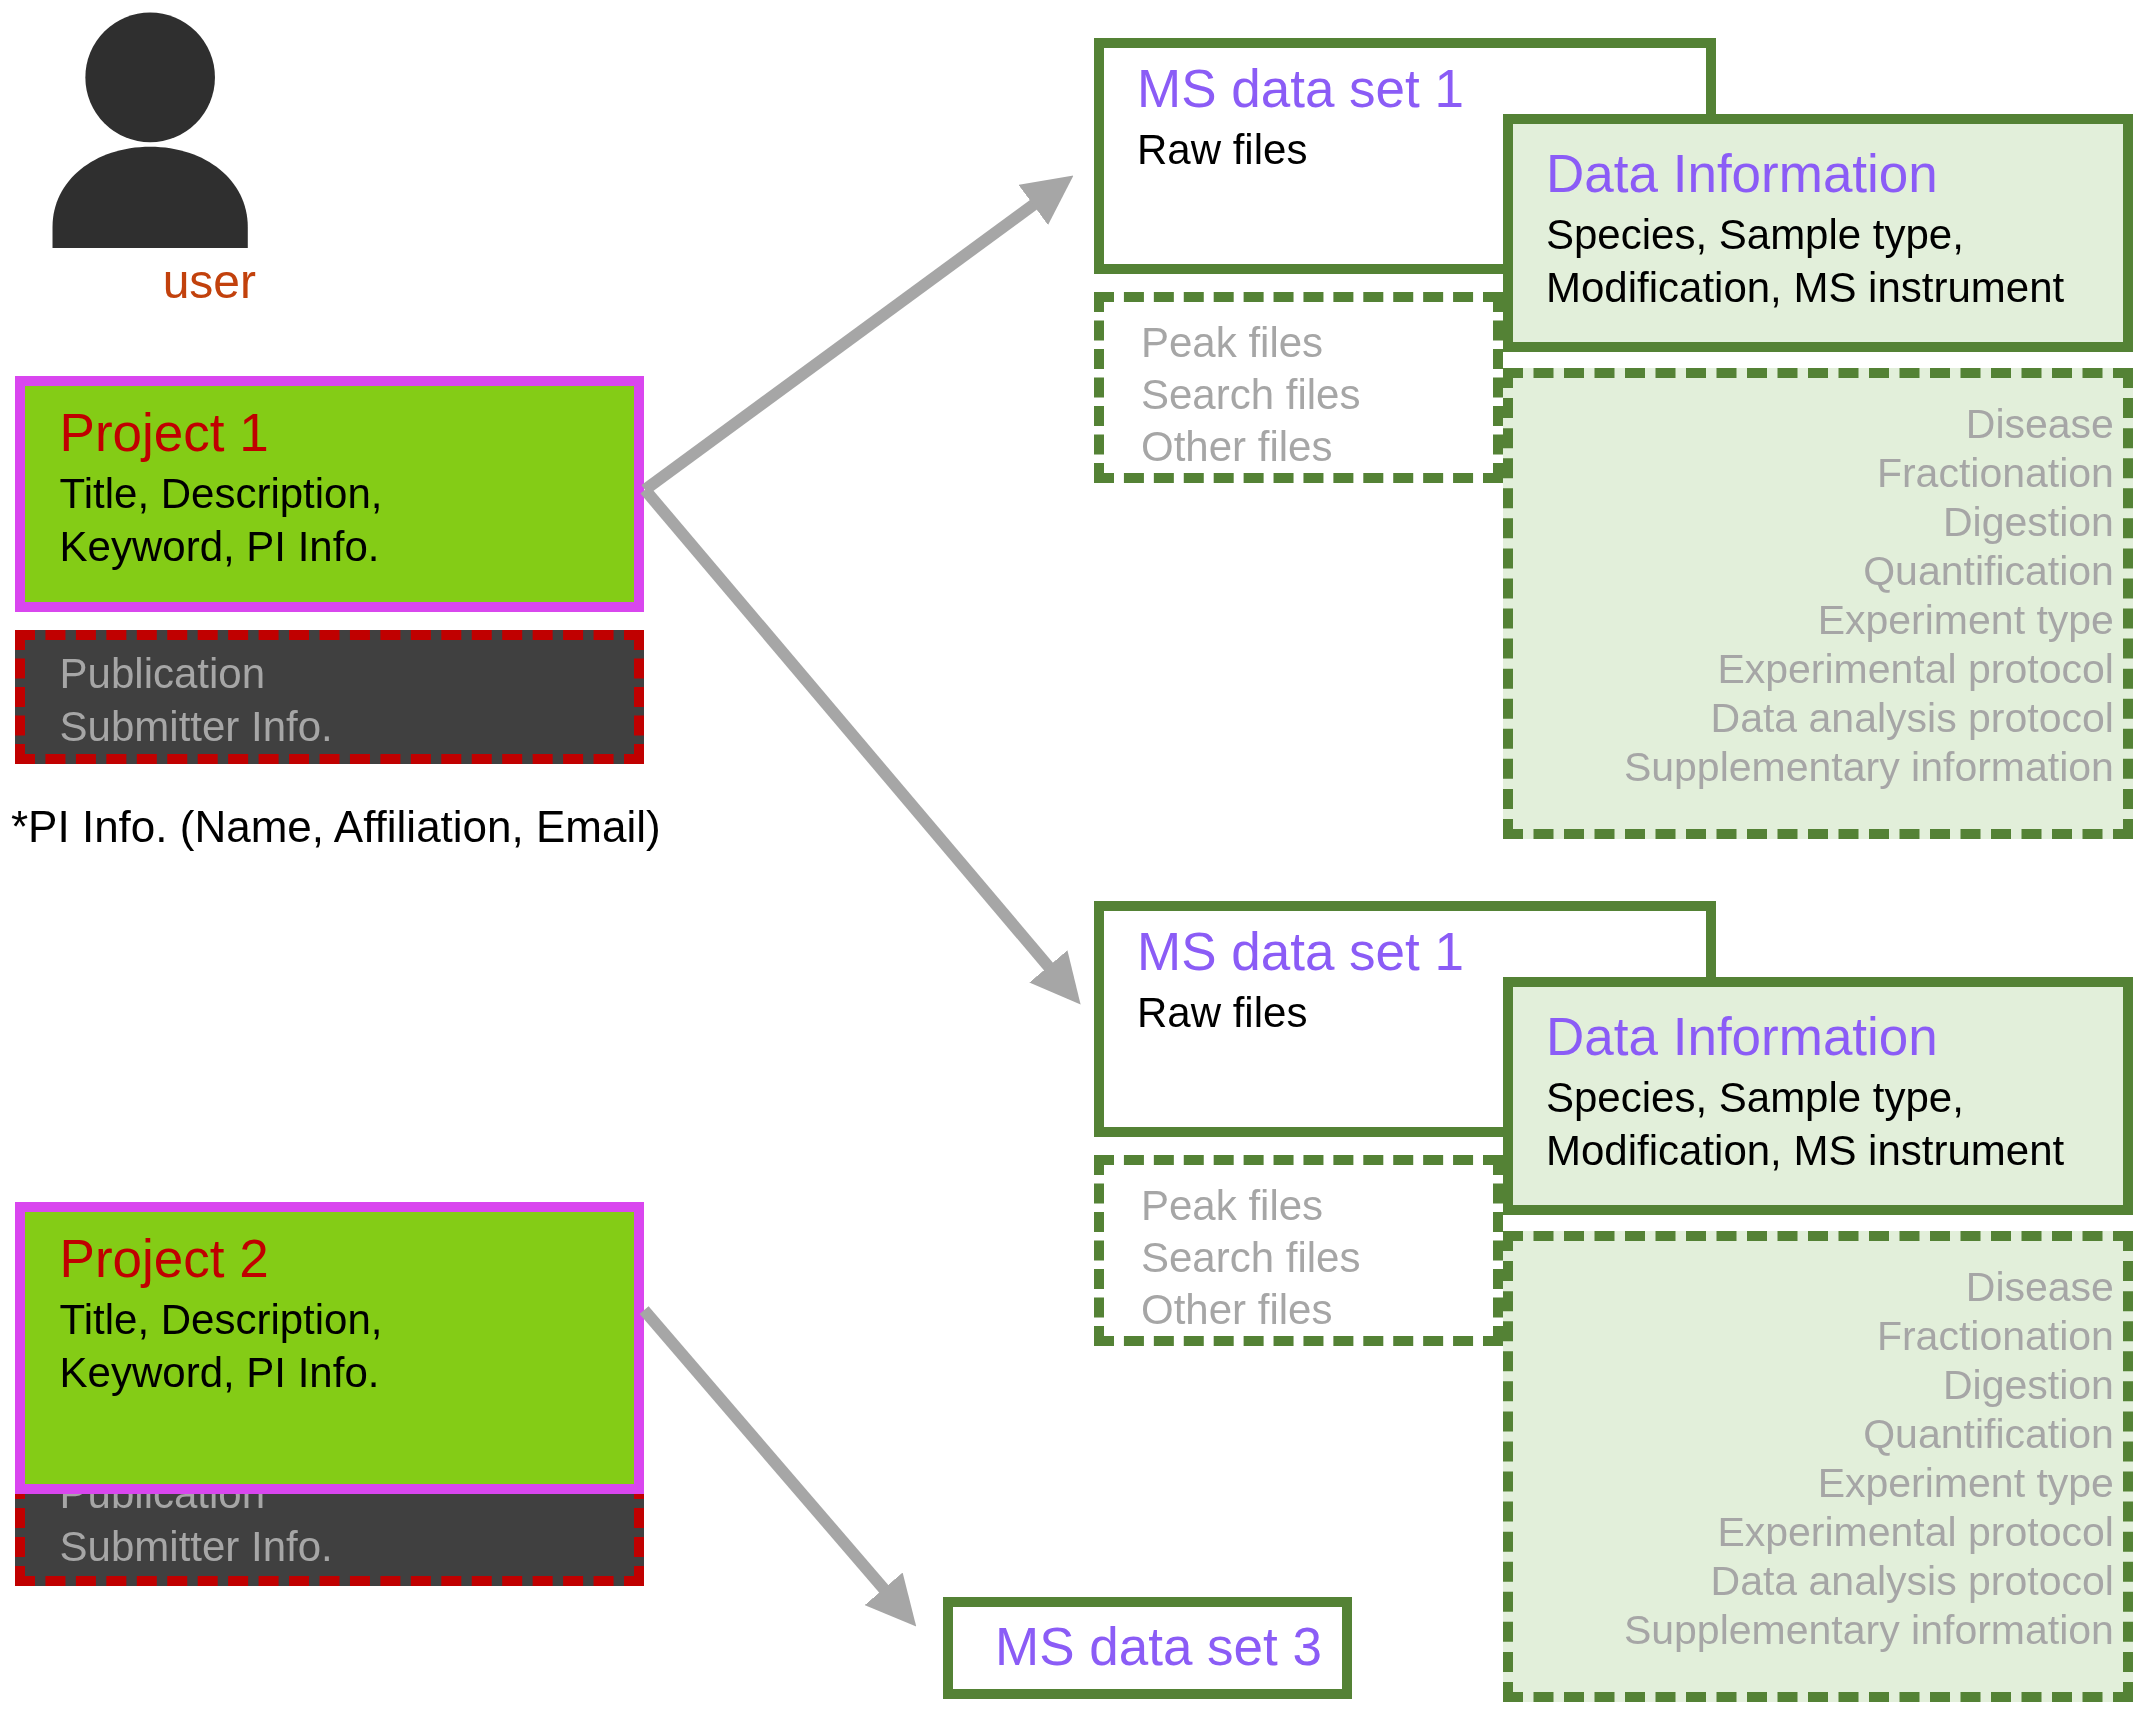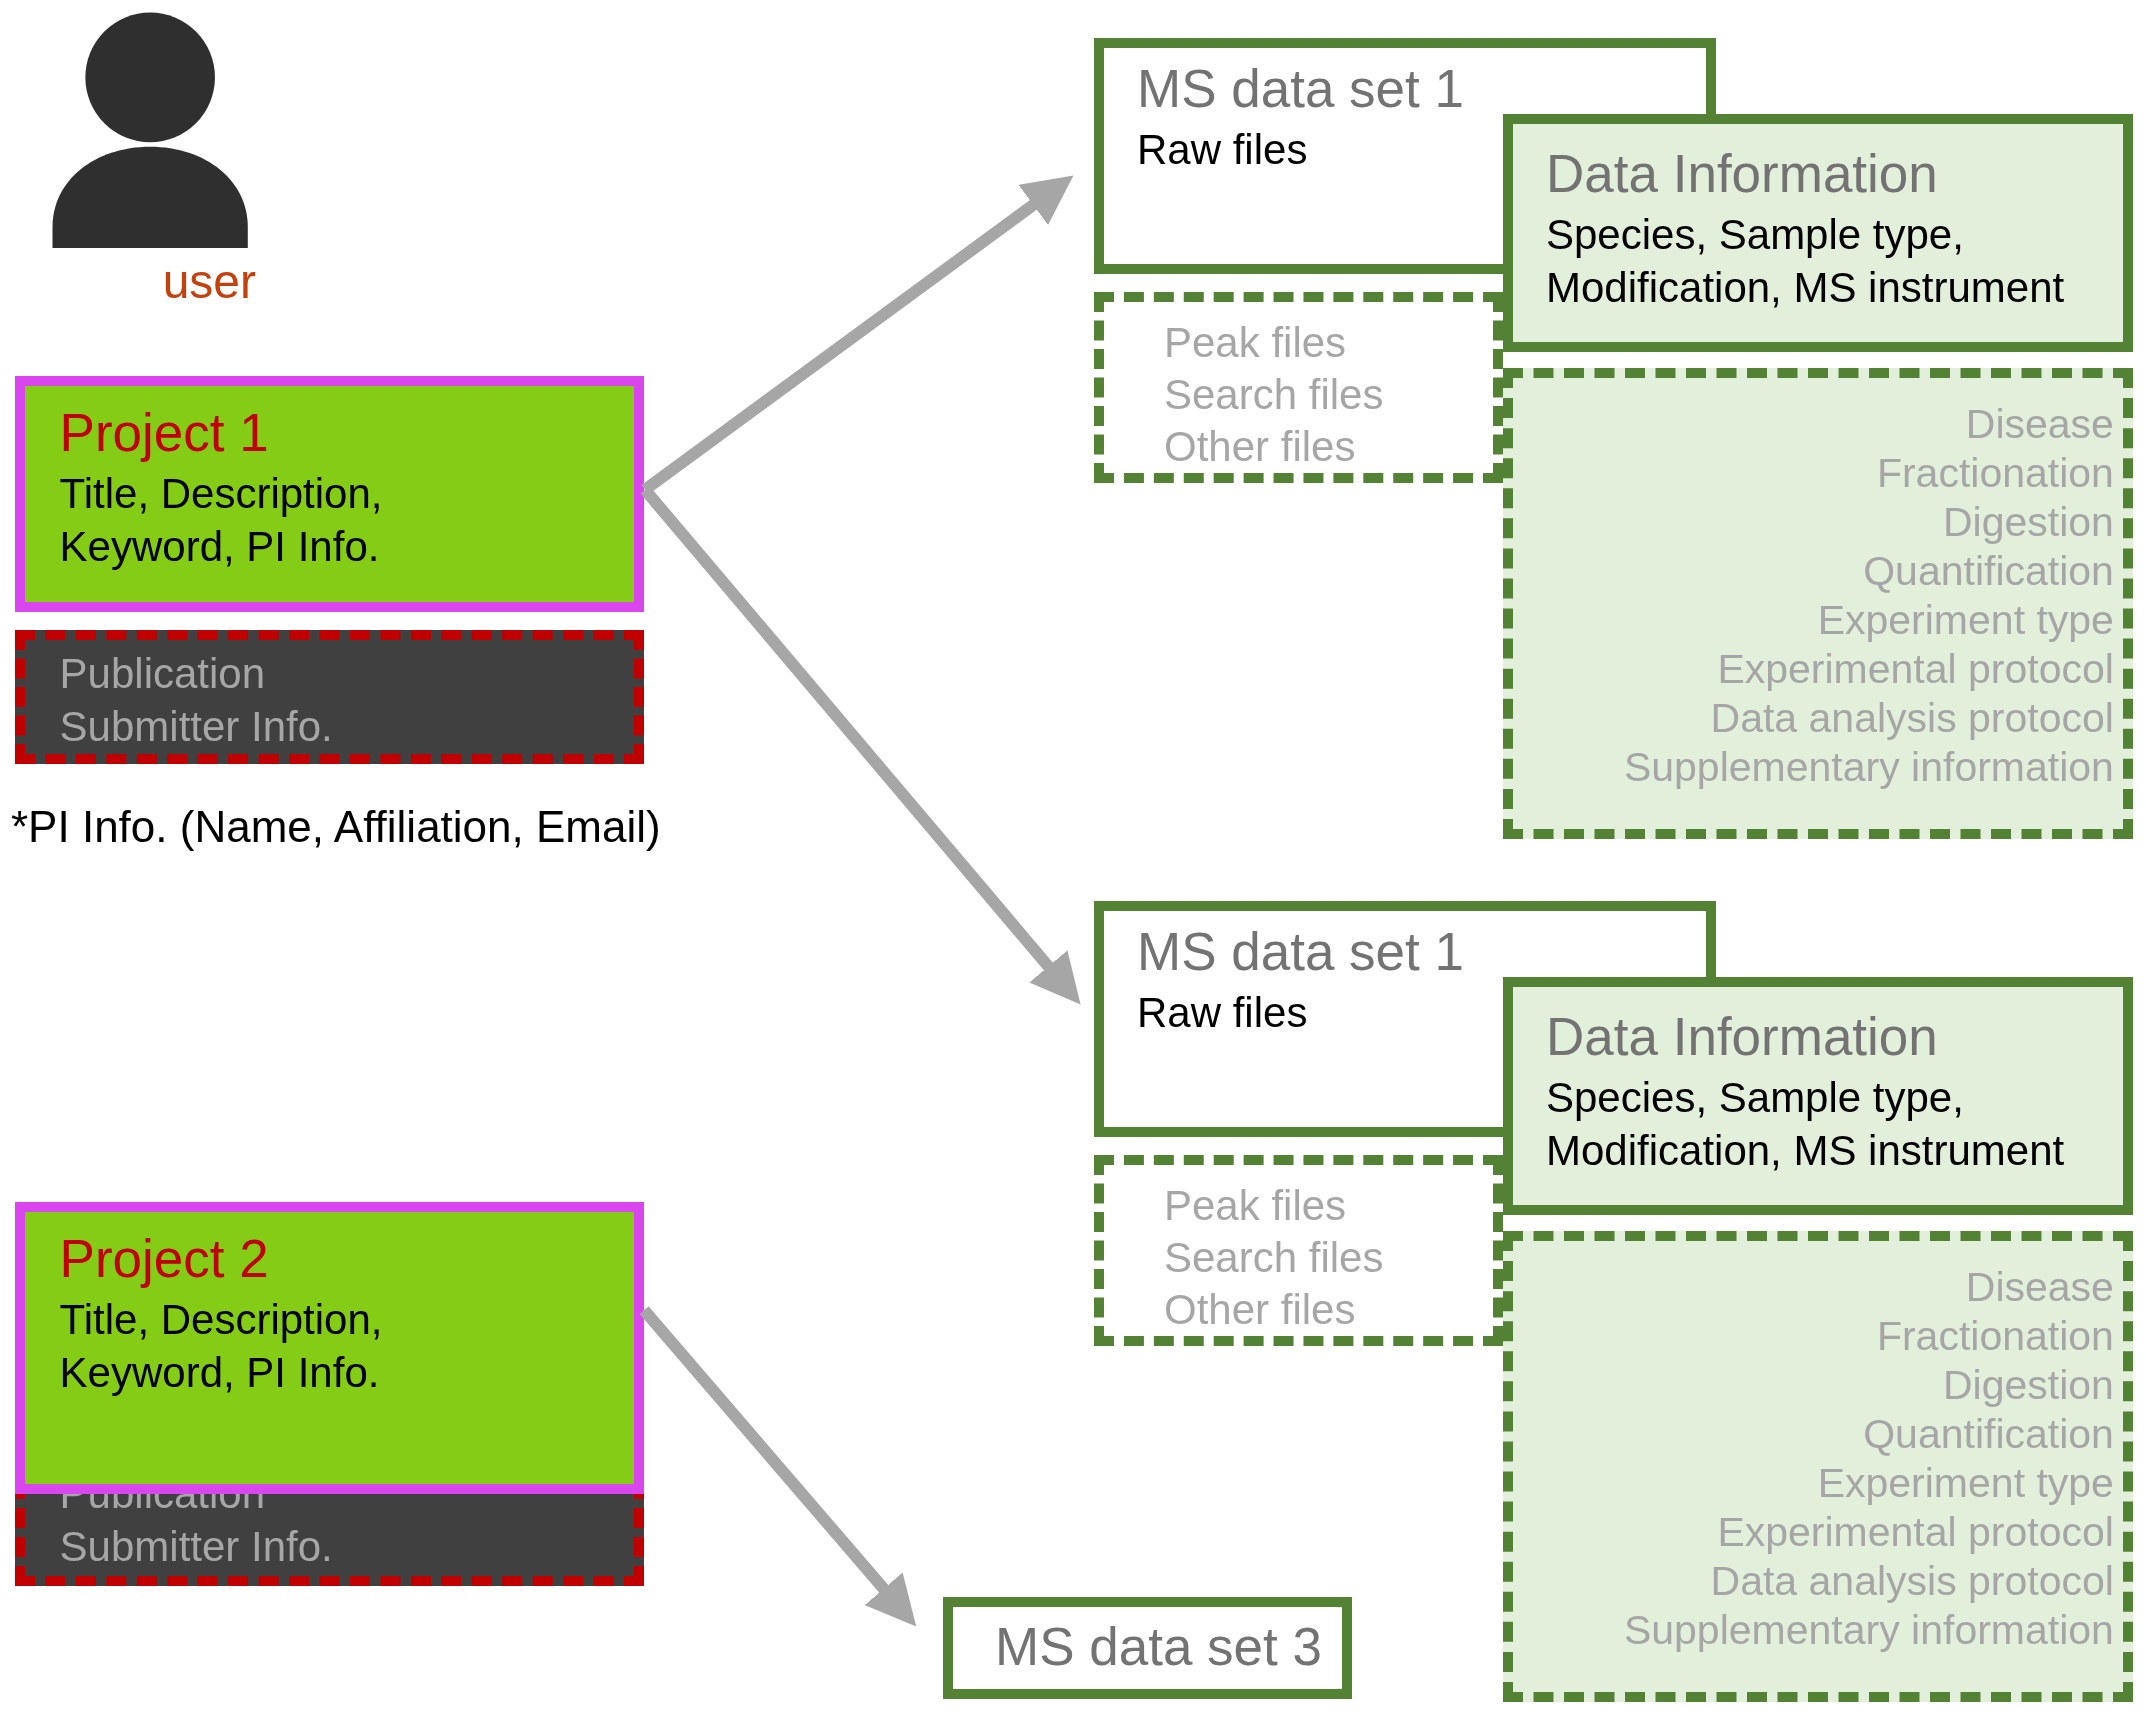--- a/index.html
+++ b/index.html
@@ -12,24 +12,24 @@
   .dash-red{border:10px dashed #C00000;background:#404040;z-index:1;}
   .solid-green{border:10px solid #548235;background:#ffffff;}
   .dash-green{border:10px dashed #548235;background:#ffffff;}
   .fill-lightgreen{background:#E2EFDA;}
   .ms-box{z-index:2;}
   .peak-box{z-index:1;}
   .disease-box{z-index:3;text-align:right;}
   .info-box{z-index:4;}
   .title{font-size:53px;line-height:68px;white-space:nowrap;}
   .red-t{color:#C00000;}
-  .green-t{color:#737373;}
+  .green-t{color:#8b5cf6;}
   .body-t{font-size:42px;line-height:53px;color:#000000;white-space:nowrap;}
   .gray-t{color:#A6A6A6;}
-  .file-line{font-size:42px;line-height:52px;color:#A6A6A6;white-space:nowrap;margin-left:23px;}
+  .file-line{font-size:42px;line-height:52px;color:#A6A6A6;white-space:nowrap;}
   .field-line{font-size:41px;line-height:49px;color:#A6A6A6;white-space:nowrap;}
   .note-t{position:absolute;font-size:44px;color:#000000;white-space:nowrap;}
   .user-label{position:absolute;font-size:48px;color:#c2410c;text-align:right;}
   .arrow-layer{position:absolute;left:0;top:0;z-index:5;pointer-events:none;}
   .icon-layer{position:absolute;z-index:1;}
 </style>
 </head>
 <body>
 
 <svg class="icon-layer" style="left:37px;top:4.6px" width="219" height="247" viewBox="0 0 240 270">

